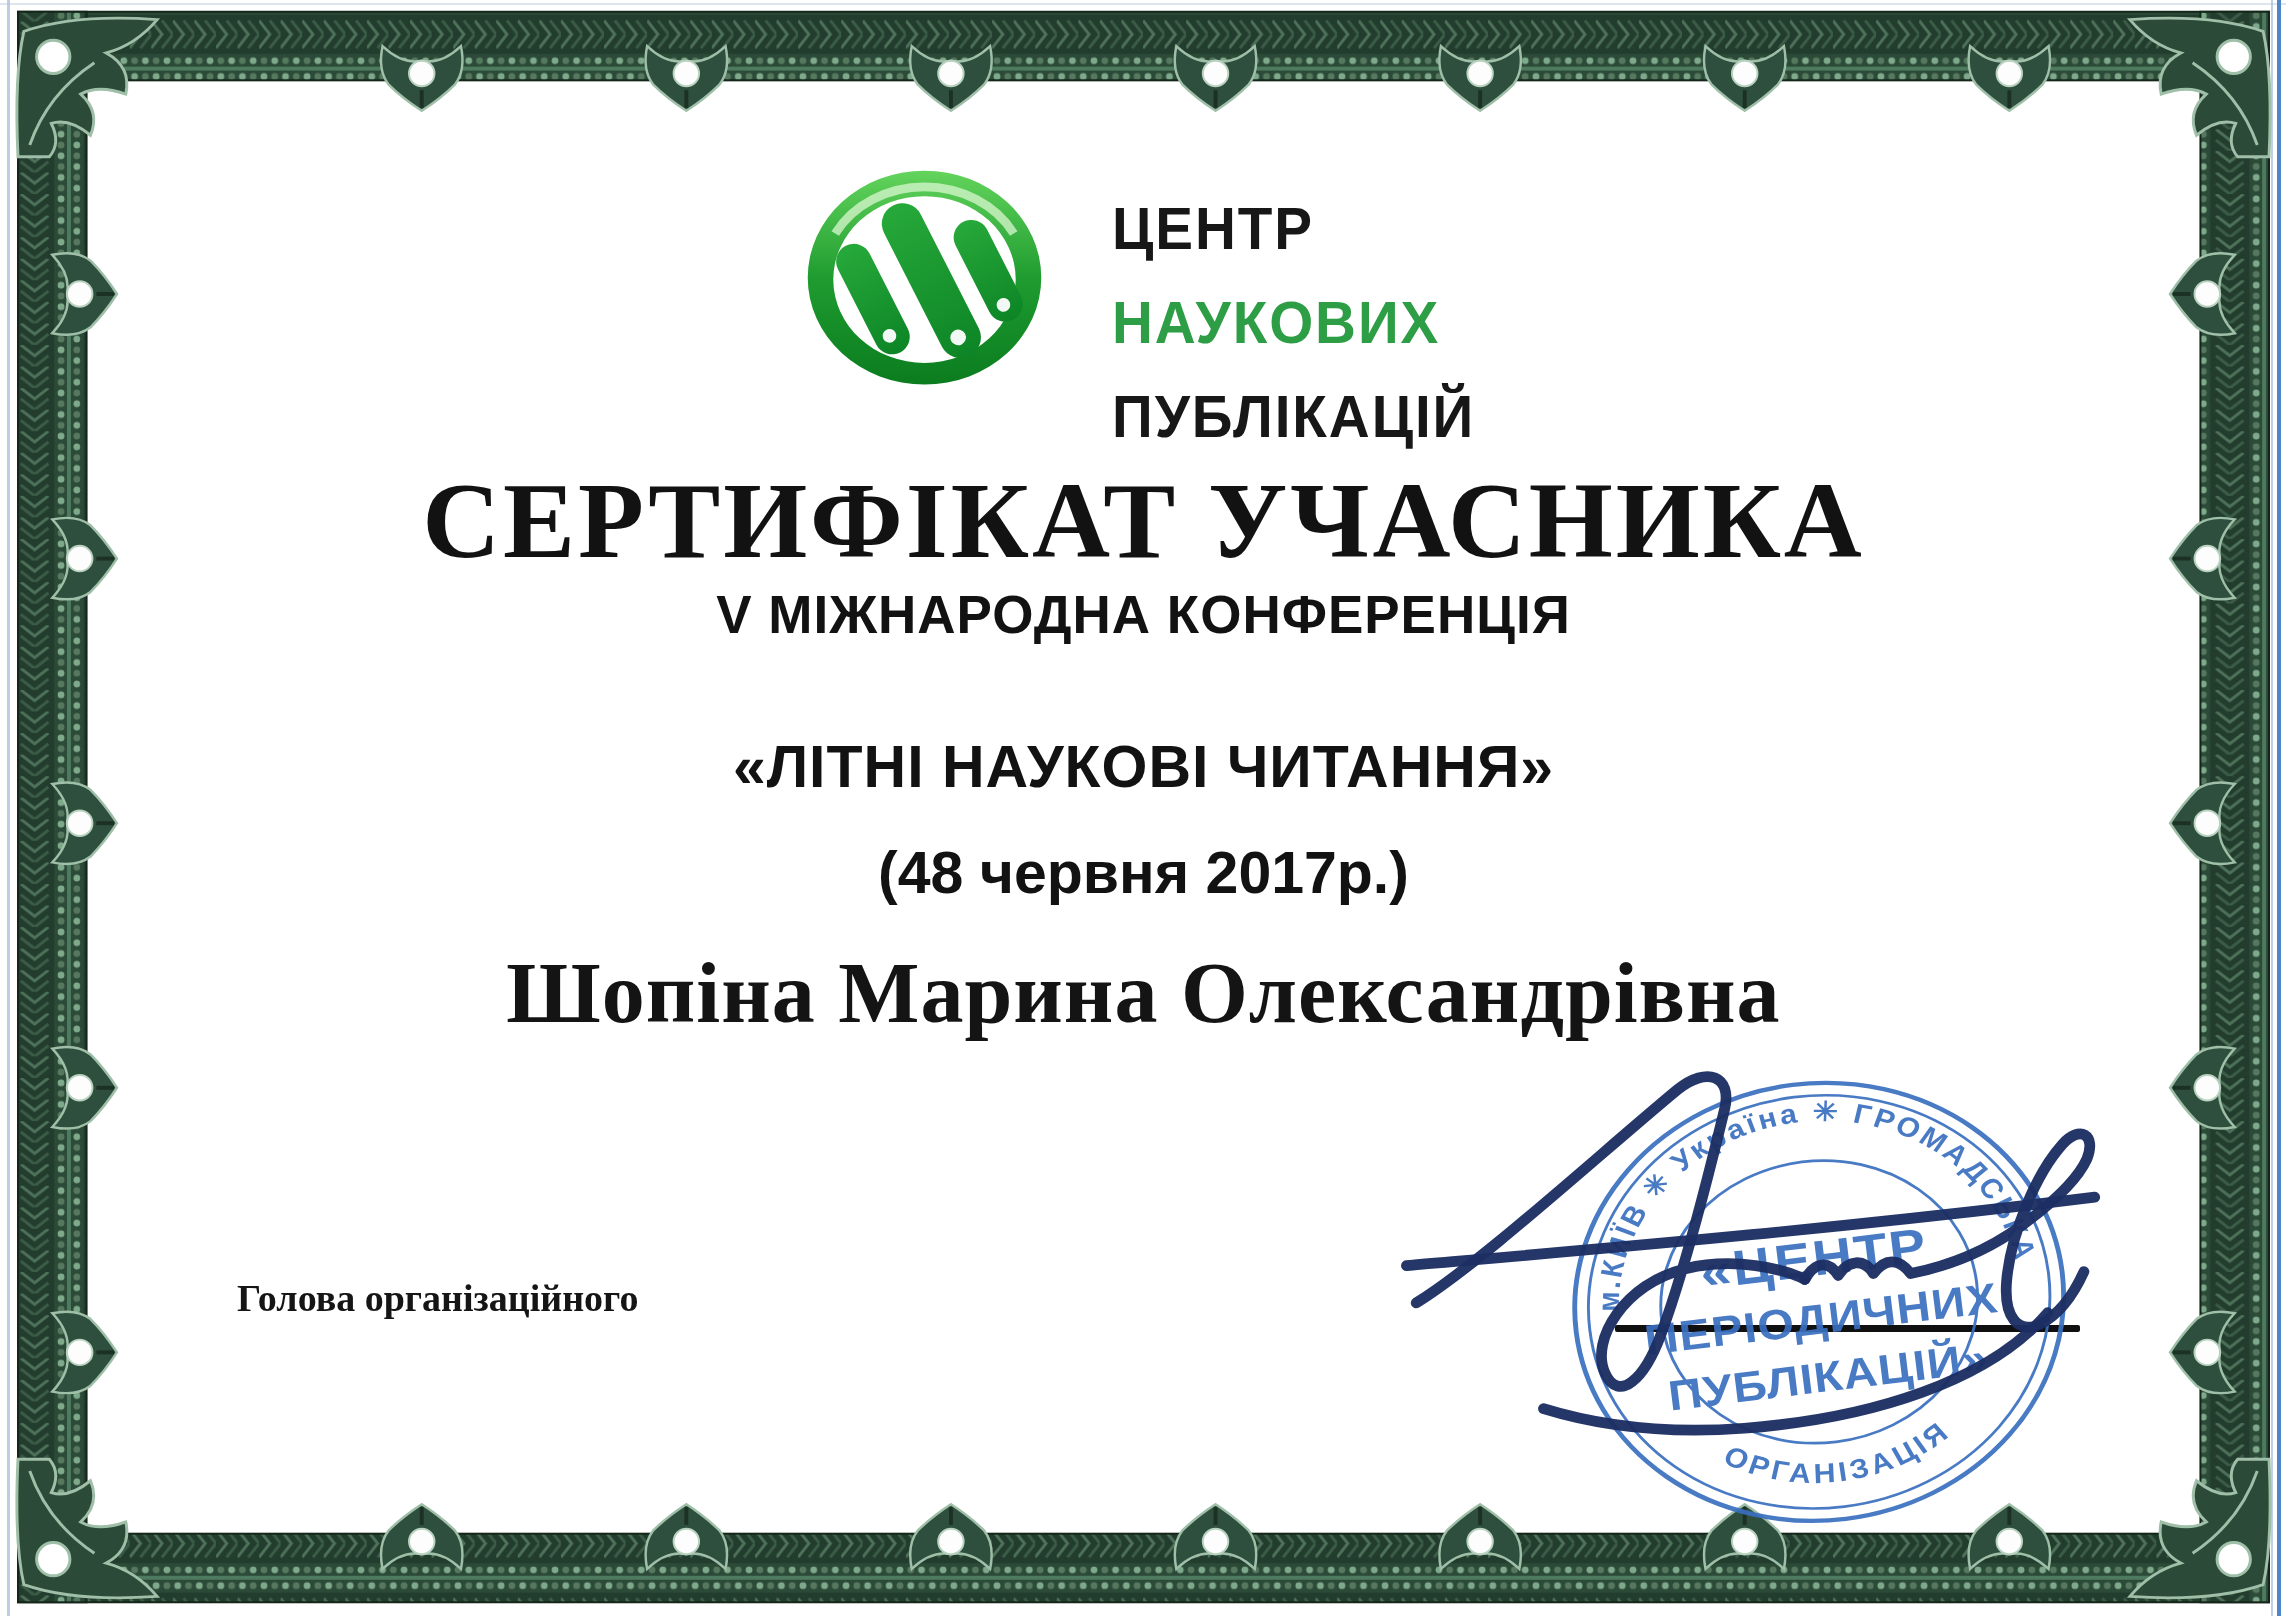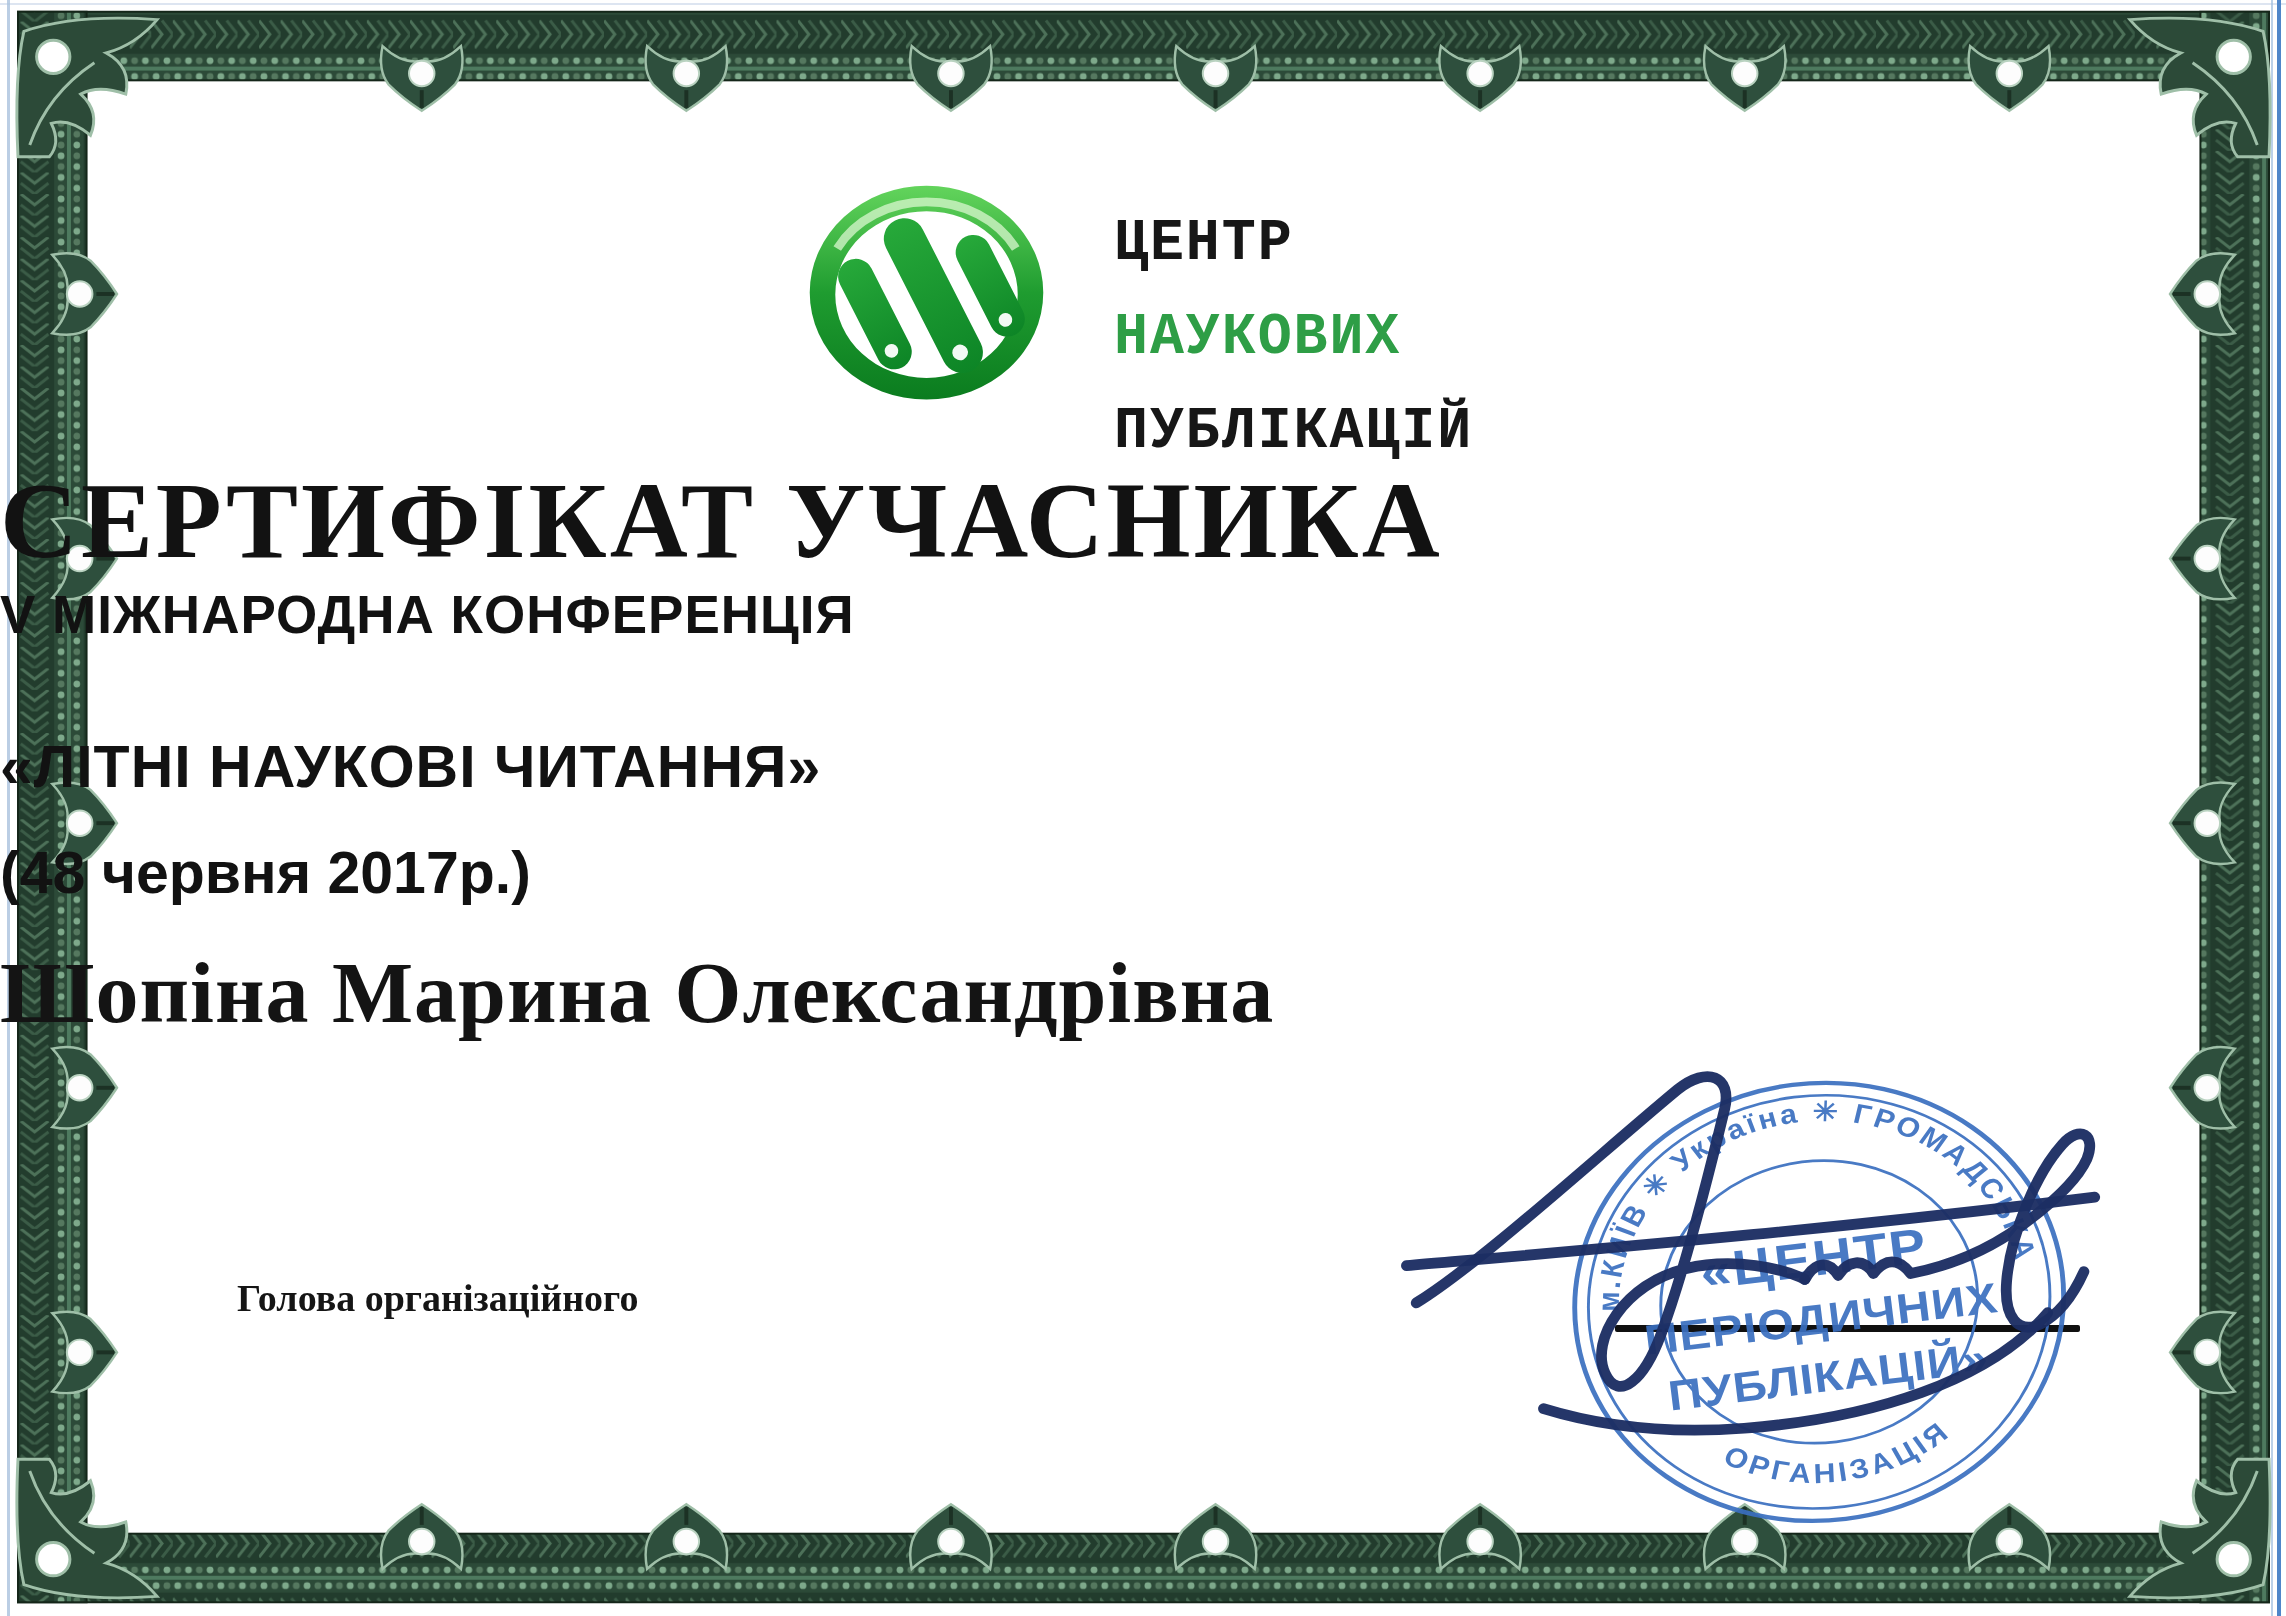--- a/index.html
+++ b/index.html
@@ -15,33 +15,33 @@
   .scan-edge{position:absolute;pointer-events:none;}
   .scan-edge.left{left:6.9px;top:0;width:2.9px;height:100%;background:#aac2dd;opacity:.8;}
   .scan-edge.right{right:5.9px;top:0;width:3.9px;height:100%;background:#4f86c9;}
   .scan-edge.right2{right:13.7px;top:0;width:2px;height:100%;background:#9fbede;opacity:.7;}
   .scan-edge.top{left:0;top:2.9px;width:100%;height:2px;background:#d4deee;opacity:.8;}
 
   .frame-svg{position:absolute;left:0;top:0;width:2287px;height:1616px;}
 
   
   .logo-row{
-    position:absolute;left:0;top:170px;width:100%;
-    display:flex;justify-content:center;align-items:flex-start;gap:59px;font-family:Liberation Mono, monospace;
+    position:absolute;left:0;top:155px;width:100%;
+    display:flex;justify-content:center;align-items:flex-start;gap:59px;
   }
   .logo-mark{width:257px;height:257px;flex:0 0 auto;}
   .logo-words{
     padding-top:27.4px;
     font-weight:bold;font-size:59px;line-height:94px;letter-spacing:2px;
     transform:scaleX(.96);transform-origin:left top;
     color:#171717;
   }
   .logo-words .w2{color:#2e9e46;}
 
-  .line{position:absolute;left:0;width:100%;text-align:left;color:#121212;}
+  .line{position:absolute;left:0;width:100%;text-align:center;color:#121212;}
   .title{
     top:459px;font-family:"Liberation Serif", serif;font-weight:bold;
     font-size:108px;letter-spacing:2.9px;
   }
   .subtitle{top:584px;font-weight:bold;font-size:53px;letter-spacing:1px;}
   .conference{top:721px;font-weight:bold;font-size:59px;letter-spacing:1px;margin-top:12px;}
   .dateline{top:839px;font-weight:bold;font-size:59px;}
   .recipient{
     top:943px;font-family:"Liberation Serif", serif;font-weight:bold;
     font-size:86px;letter-spacing:1px;color:#141414;

